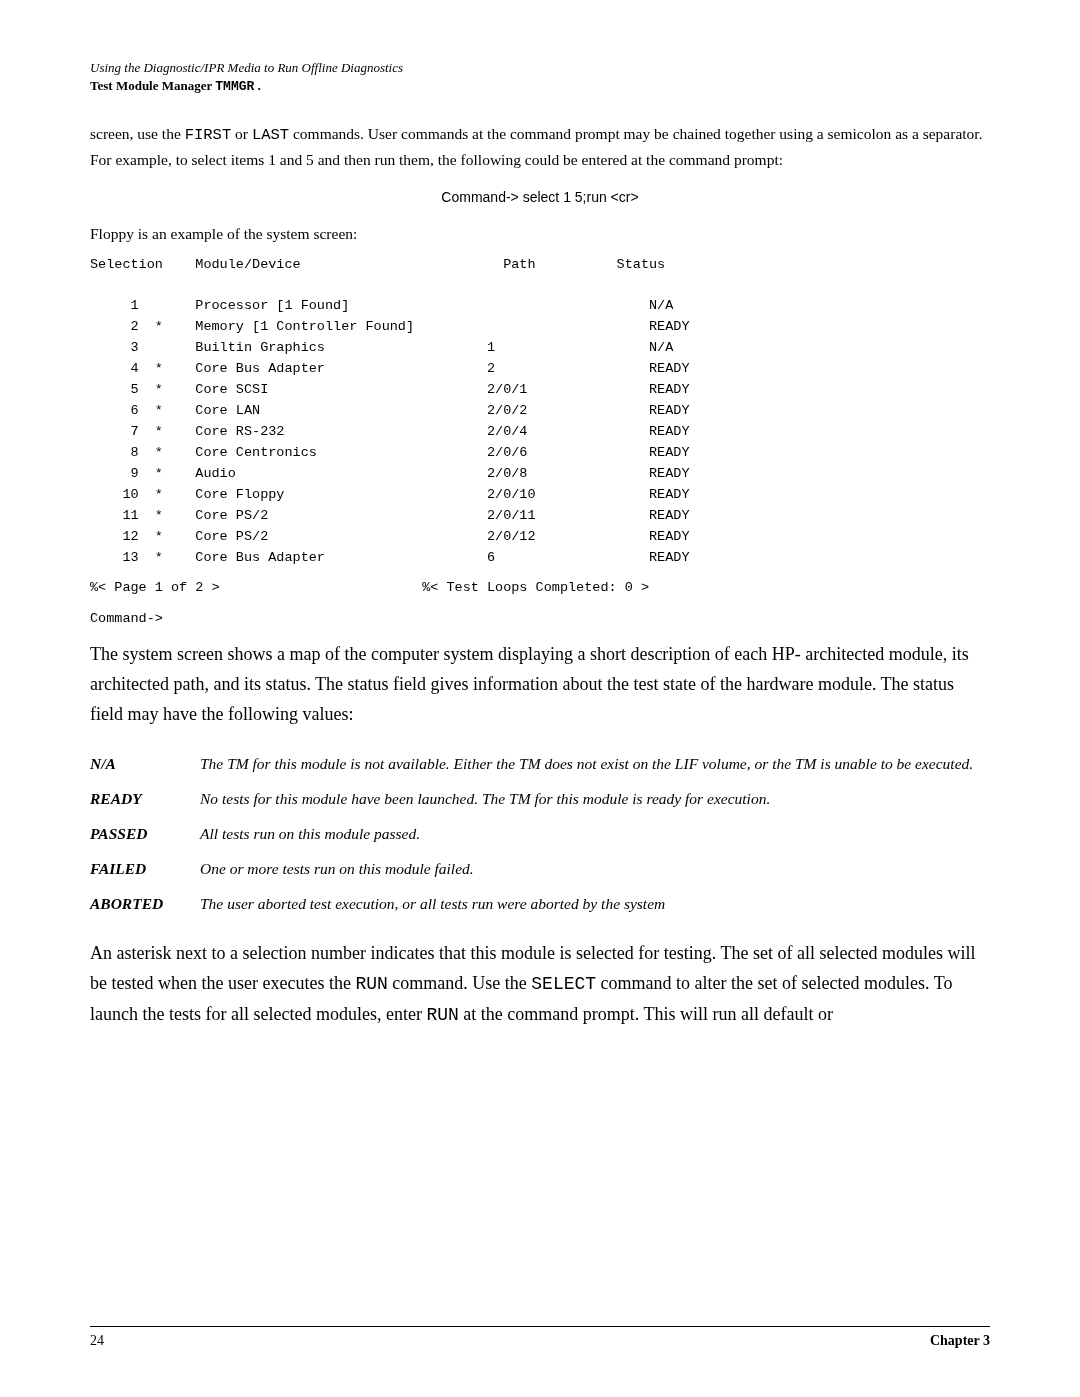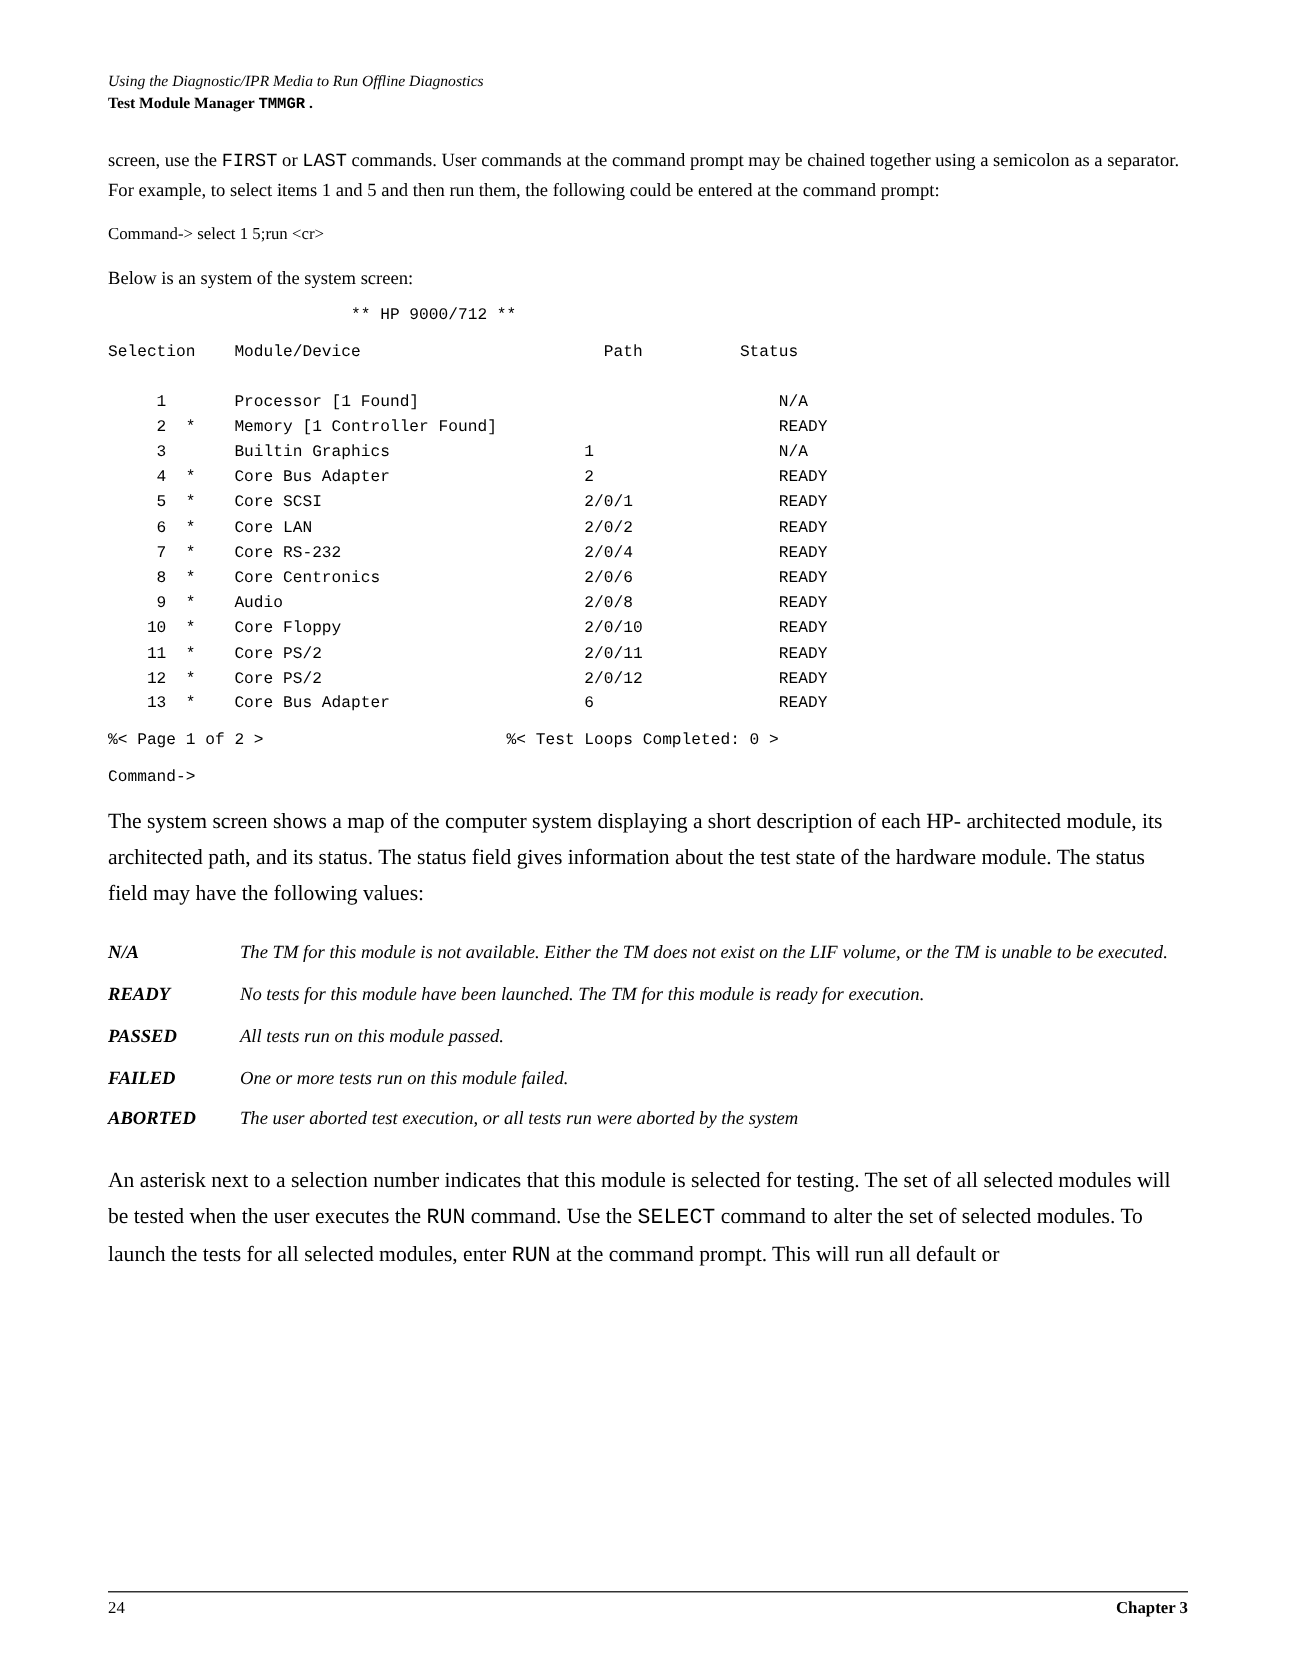--- a/index.html
+++ b/index.html
@@ -30,24 +30,25 @@
     .breadcrumb-bold span {
       font-family: 'Courier New', Courier, monospace;
       font-size: 13px;
     }
     .intro-para {
       font-size: 15.5px;
       line-height: 1.6;
       margin-bottom: 16px;
     }
     .code-line {
-      font-family: Liberation Serif, serif;
+      font-family: Liberation Sans, sans-serif;
       font-size: 14px;
       margin-bottom: 20px;
       margin-left: 0;
+      text-align: center;
     }
     h2.section-heading {
       font-size: 17px;
       font-weight: bold;
       margin-bottom: 10px;
       margin-top: 8px;
     }
     .below-text {
       font-size: 15.5px;
       margin-bottom: 12px;
@@ -108,24 +109,23 @@
 <div class="page">
 
   <div class="breadcrumb-line">Using the Diagnostic/IPR Media to Run Offline Diagnostics</div>
   <div class="breadcrumb-bold">Test Module Manager <span style="font-family:'Courier New',Courier,monospace;font-size:13px;">TMMGR</span> .</div>
 
   <p class="intro-para">screen, use the <span style="font-family:'Courier New',Courier,monospace;">FIRST</span> or <span style="font-family:'Courier New',Courier,monospace;">LAST</span> commands. User commands at the command prompt may be chained together using a semicolon as a separator. For example, to select items 1 and 5 and then run them, the following could be entered at the command prompt:</p>
 
   <div class="code-line">Command-&gt; select 1 5;run &lt;cr&gt;</div>
 
 
-  <p class="below-text">Below is an system of the system screen:</p>
+  <p class="below-text">Floppy is an example of the system screen:</p>
 
 
-  <div class="screen-block">                         ** HP 9000/712 **</div>
 
   <div class="screen-block">Selection    Module/Device                         Path          Status
 
      1       Processor [1 Found]                                     N/A
      2  *    Memory [1 Controller Found]                             READY
      3       Builtin Graphics                    1                   N/A
      4  *    Core Bus Adapter                    2                   READY
      5  *    Core SCSI                           2/0/1               READY
      6  *    Core LAN                            2/0/2               READY
      7  *    Core RS-232                         2/0/4               READY

